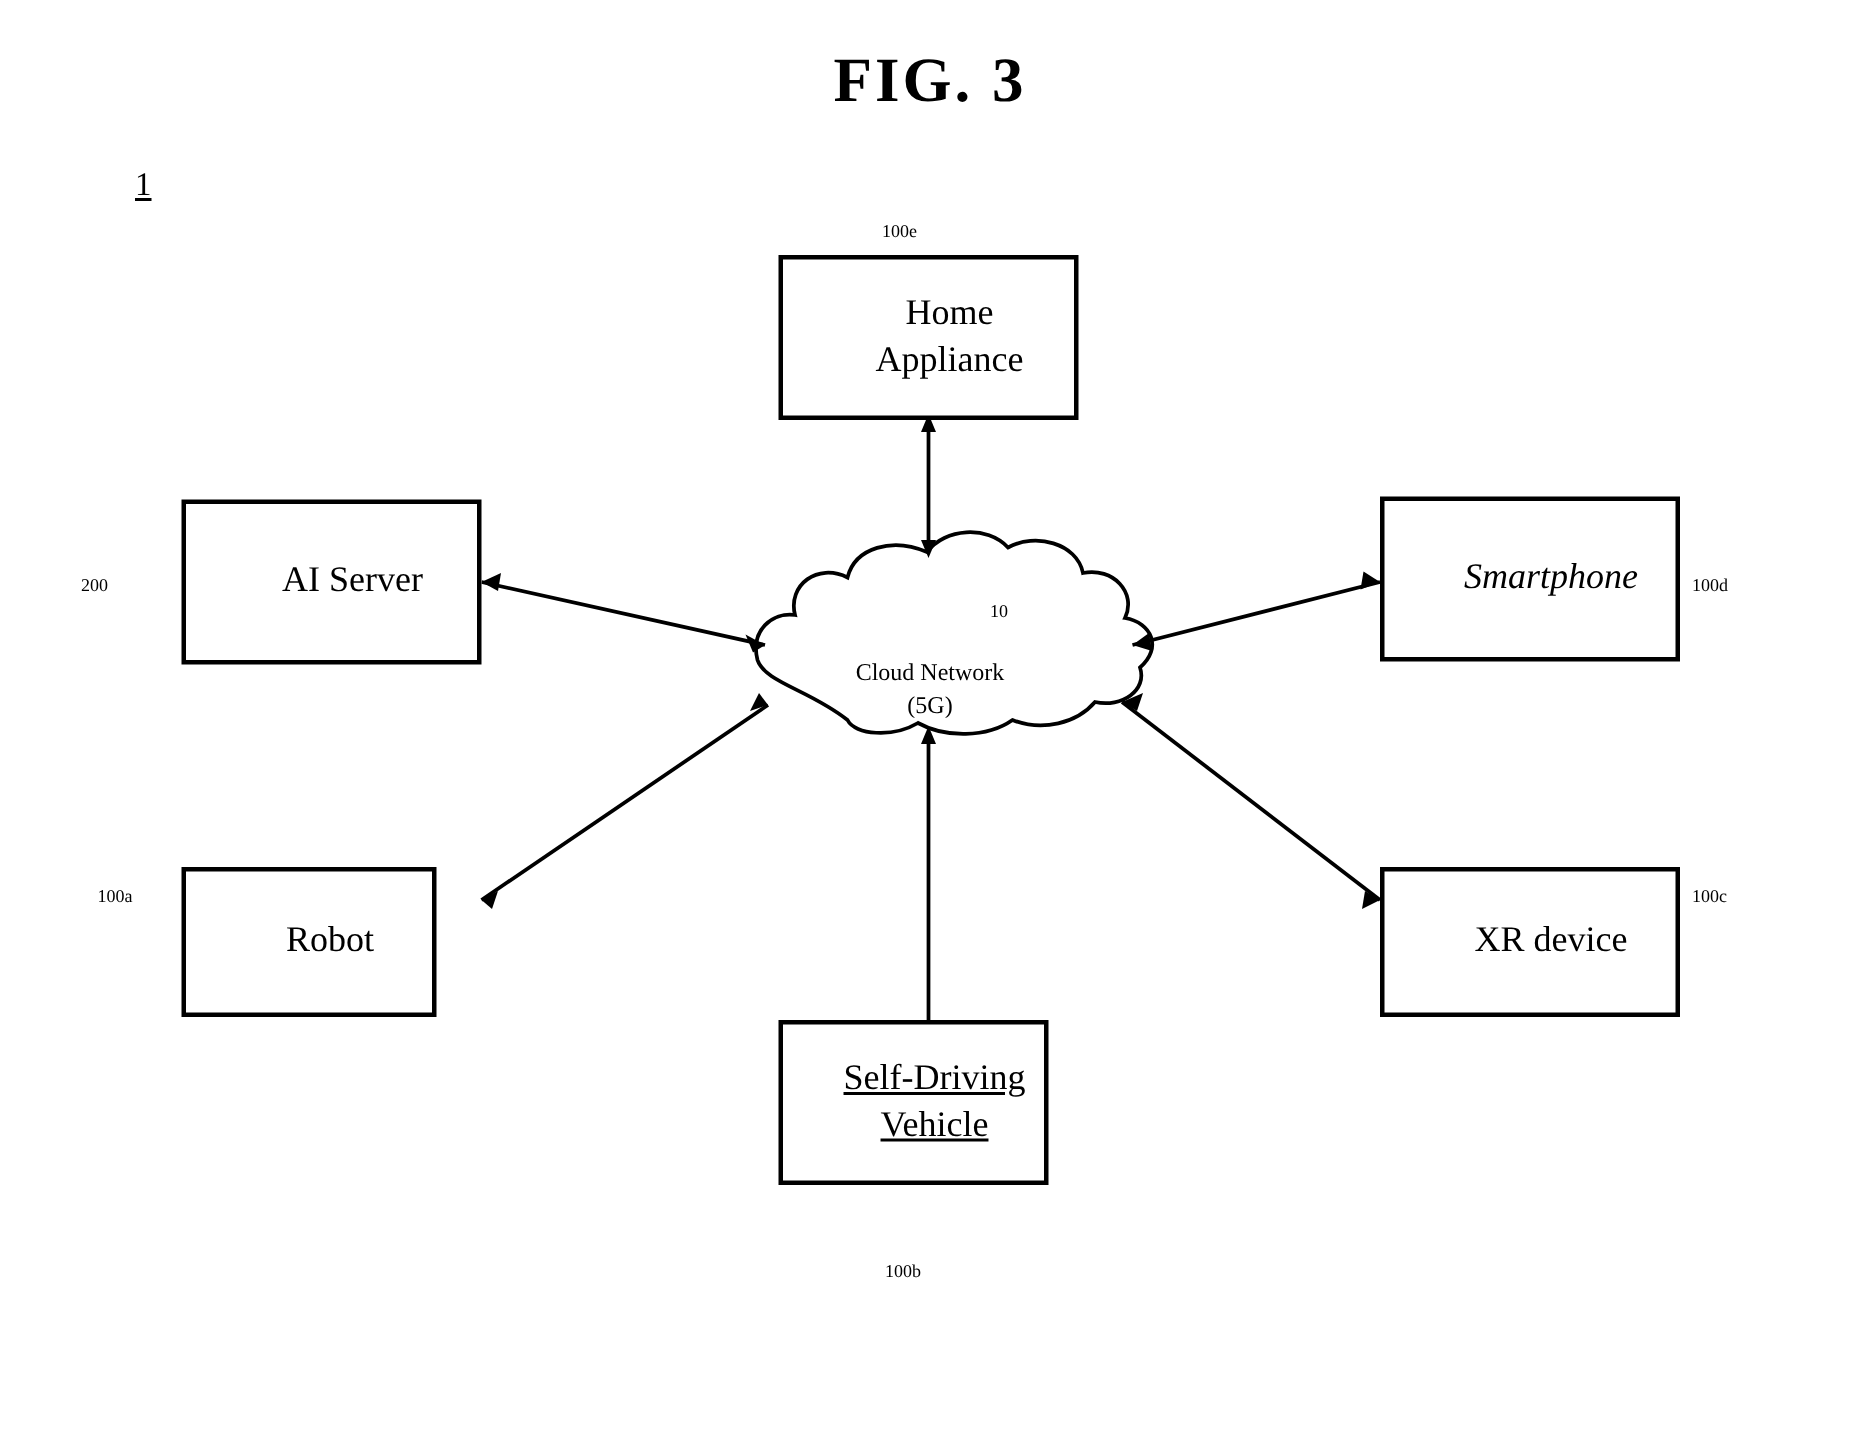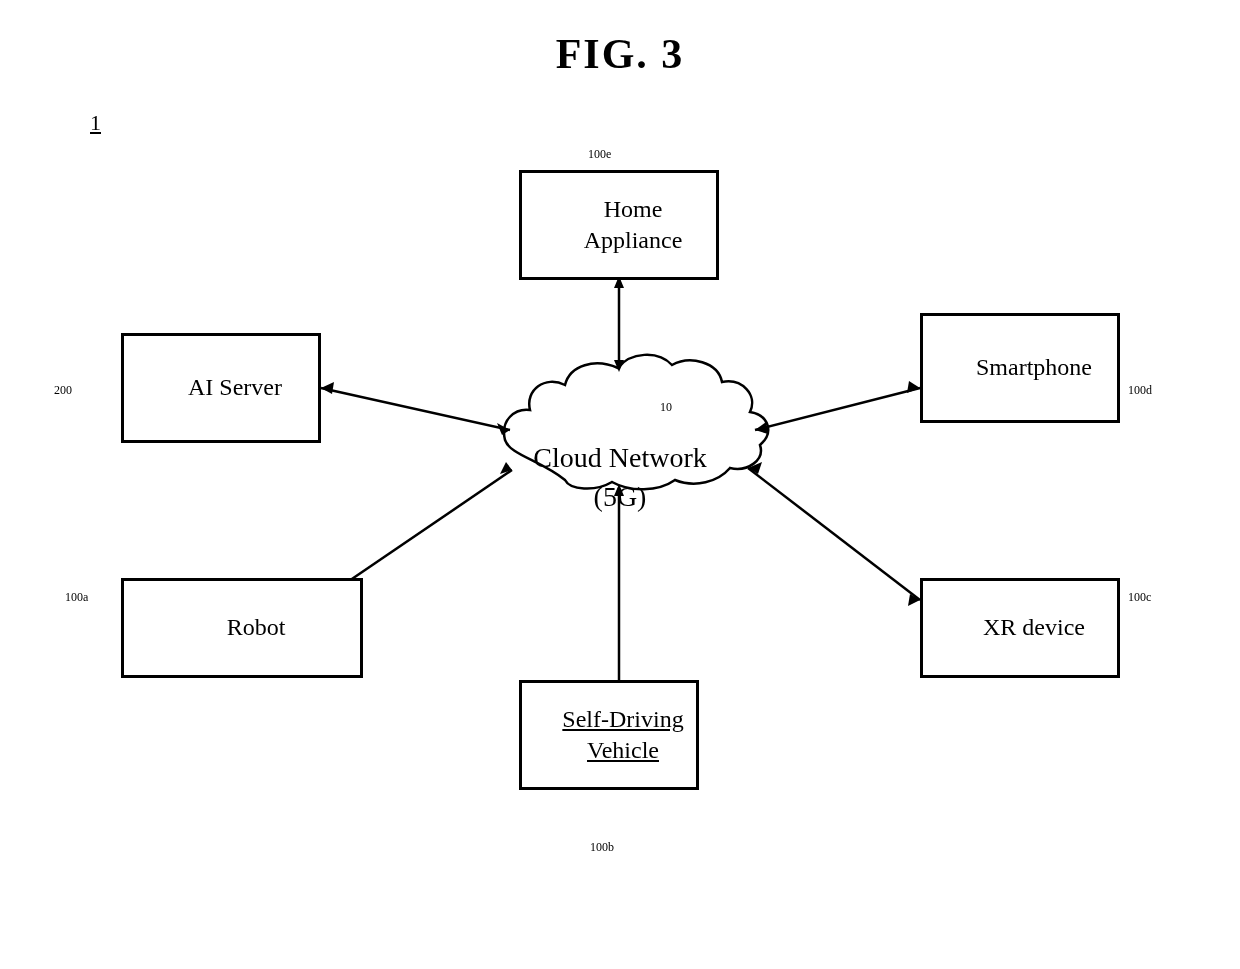--- a/index.html
+++ b/index.html
@@ -62,26 +62,27 @@
       height: 110px;
       left: 121px;
       top: 333px;
     }
 
     
     .box-smartphone {
       width: 200px;
       height: 110px;
       left: 920px;
-      top: 313px;
+      top: 331px;
+      font-style: italic;
     }
 
     
     .box-robot {
-      width: 242px;
+      width: 170px;
       height: 100px;
       left: 121px;
       top: 578px;
     }
 
     
     .box-xr {
       width: 200px;
       height: 100px;
       left: 920px;
@@ -110,21 +111,21 @@
       left: 0;
       width: 1240px;
       height: 969px;
       pointer-events: none;
     }
 
     
     .cloud-label {
       position: absolute;
       text-align: center;
-      font-size: 28px;
+      font-size: 16px;
       line-height: 1.4;
       left: 504px;
       top: 438px;
       width: 232px;
     }
   </style>
 </head>
 <body>
 
 <div class="diagram-container">

